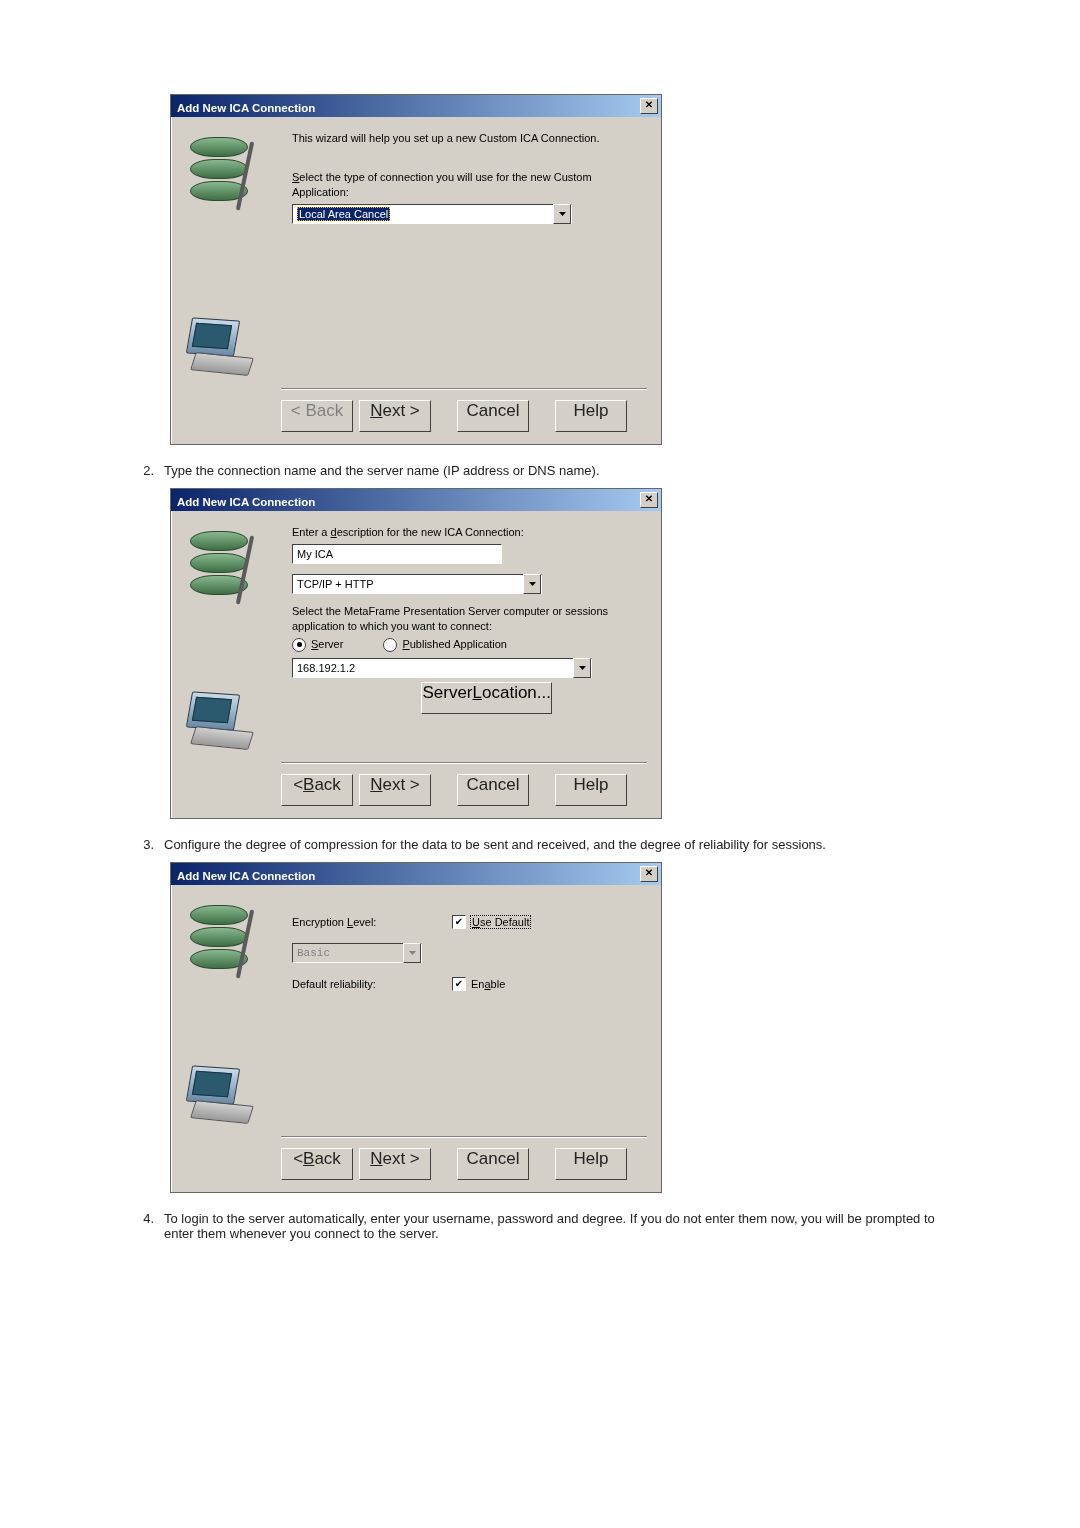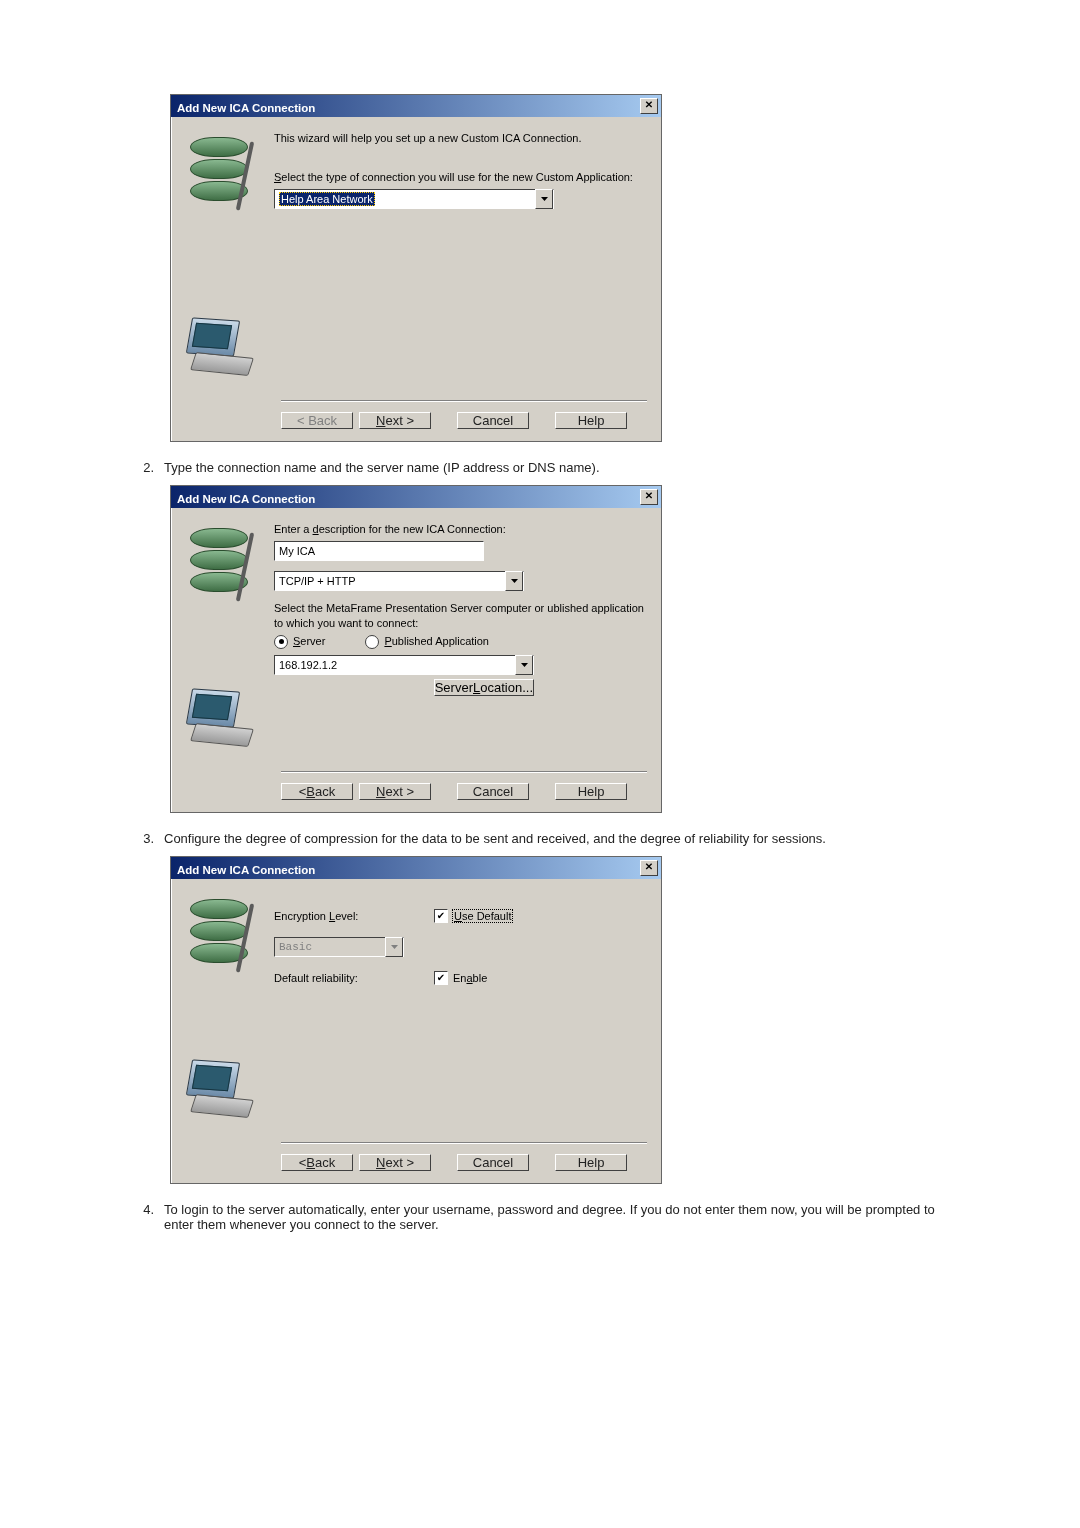--- a/index.html
+++ b/index.html
@@ -53,23 +53,23 @@
     border-right-color: #404040;
     border-bottom-color: #404040;
     color: #000;
     font-size: 10px;
     line-height: 12px;
     text-align: center;
     font-weight: bold;
     font-family: Arial, sans-serif;
   }
   .dialog-body {
-    padding: 12px 14px 22px 10px;
-    display: flex;
-    gap: 8px;
+    padding: 12px 14px 10px 10px;
+    display: flex;
+    gap: 26px;
     min-height: 250px;
   }
   .icon-col {
     width: 85px;
     flex: 0 0 85px;
     position: relative;
     display: flex;
     flex-direction: column;
     justify-content: space-between;
     padding-bottom: 8px;
@@ -128,28 +128,28 @@
     border-top: 1px solid #fff;
     box-shadow: 0 -1px 0 #808080;
     margin: 0 14px 0 110px;
     padding: 10px 0 12px 0;
     display: flex;
     gap: 6px;
     justify-content: flex-start;
   }
   .btn {
     min-width: 72px;
-    height: 17px;
+    height: 32px;
     background: #d4d0c8;
     border: 1px solid #fff;
     border-right-color: #404040;
     border-bottom-color: #404040;
-    font-size: 13px;
-    display: flex;
-    align-items: flex-end;
+    font-size: 17px;
+    display: flex;
+    align-items: flex-start;
     justify-content: center;
     box-sizing: border-box;
   }
   .btn.disabled { color: #808080; }
   .btn .ul { text-decoration: underline; }
   .btn-spacer { width: 14px; }
   .radio-row {
     display: flex;
     align-items: center;
     gap: 40px;
@@ -289,21 +289,21 @@
             <div class="mon-kb"></div>
         </div>
       </div>
       <div class="content-col">
         <div class="lbl">This wizard will help you set up a new Custom ICA Connection.</div>
         <div style="height:18px"></div>
         <div class="lbl">
           <span class="ul">S</span>elect the type of connection you will use for the new Custom Application:
         </div>
         <div class="select-box selected" style="width:280px">
-          <span class="sel-text">Help Area Network</span>
+          <span class="sel-text">Local Area Cancel</span>
           <span class="drop-arrow">
             <svg viewBox="0 0 7 4">
                 <polygon points="0,0 7,0 3.5,4" fill="#000"></polygon>
               </svg>
           </span>
         </div>
       </div>
     </div>
     <div class="btn-row">
       <div class="btn disabled">
@@ -353,26 +353,26 @@
         <div style="height:10px"></div>
         <div class="select-box" style="width:250px">
           <span>TCP/IP + HTTP</span>
           <span class="drop-arrow">
             <svg viewBox="0 0 7 4">
                 <polygon points="0,0 7,0 3.5,4" fill="#000"></polygon>
               </svg>
           </span>
         </div>
         <div style="height:8px"></div>
-        <div class="lbl">Select the MetaFrame Presentation Server computer or ublished application to which you want to connect:</div>
+        <div class="lbl">Select the MetaFrame Presentation Server computer or sessions application to which you want to connect:</div>
         <div class="radio-row">
           <span><span class="radio checked"></span><span class="ul">S</span>erver</span>
           <span><span class="radio"></span><span class="ul">P</span>ublished Application</span>
         </div>
-        <div class="select-box" style="width:260px">
+        <div class="select-box" style="width:300px">
           <span>168.192.1.2</span>
           <span class="drop-arrow">
             <svg viewBox="0 0 7 4">
                 <polygon points="0,0 7,0 3.5,4" fill="#000"></polygon>
               </svg>
           </span>
         </div>
         <div style="width:260px; overflow:hidden">
           <div class="btn small-btn">Server <span class="ul">L</span>ocation...</div>
         </div>

